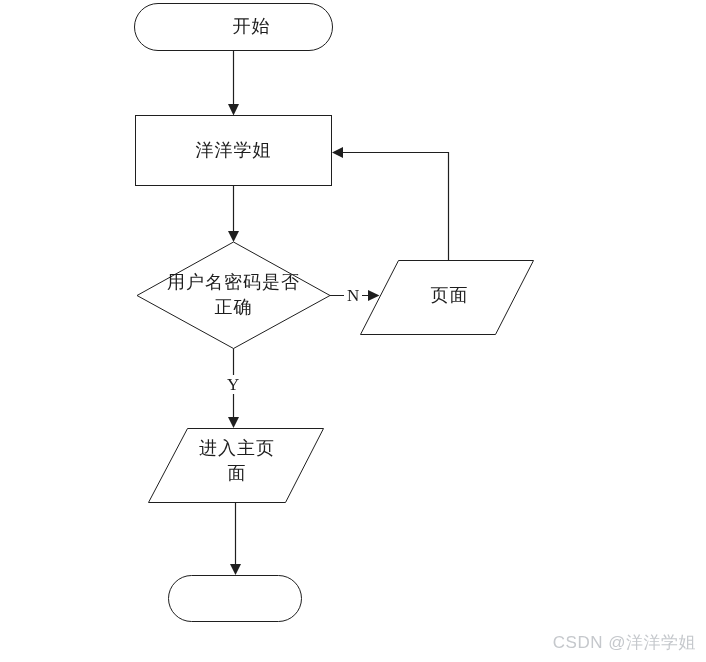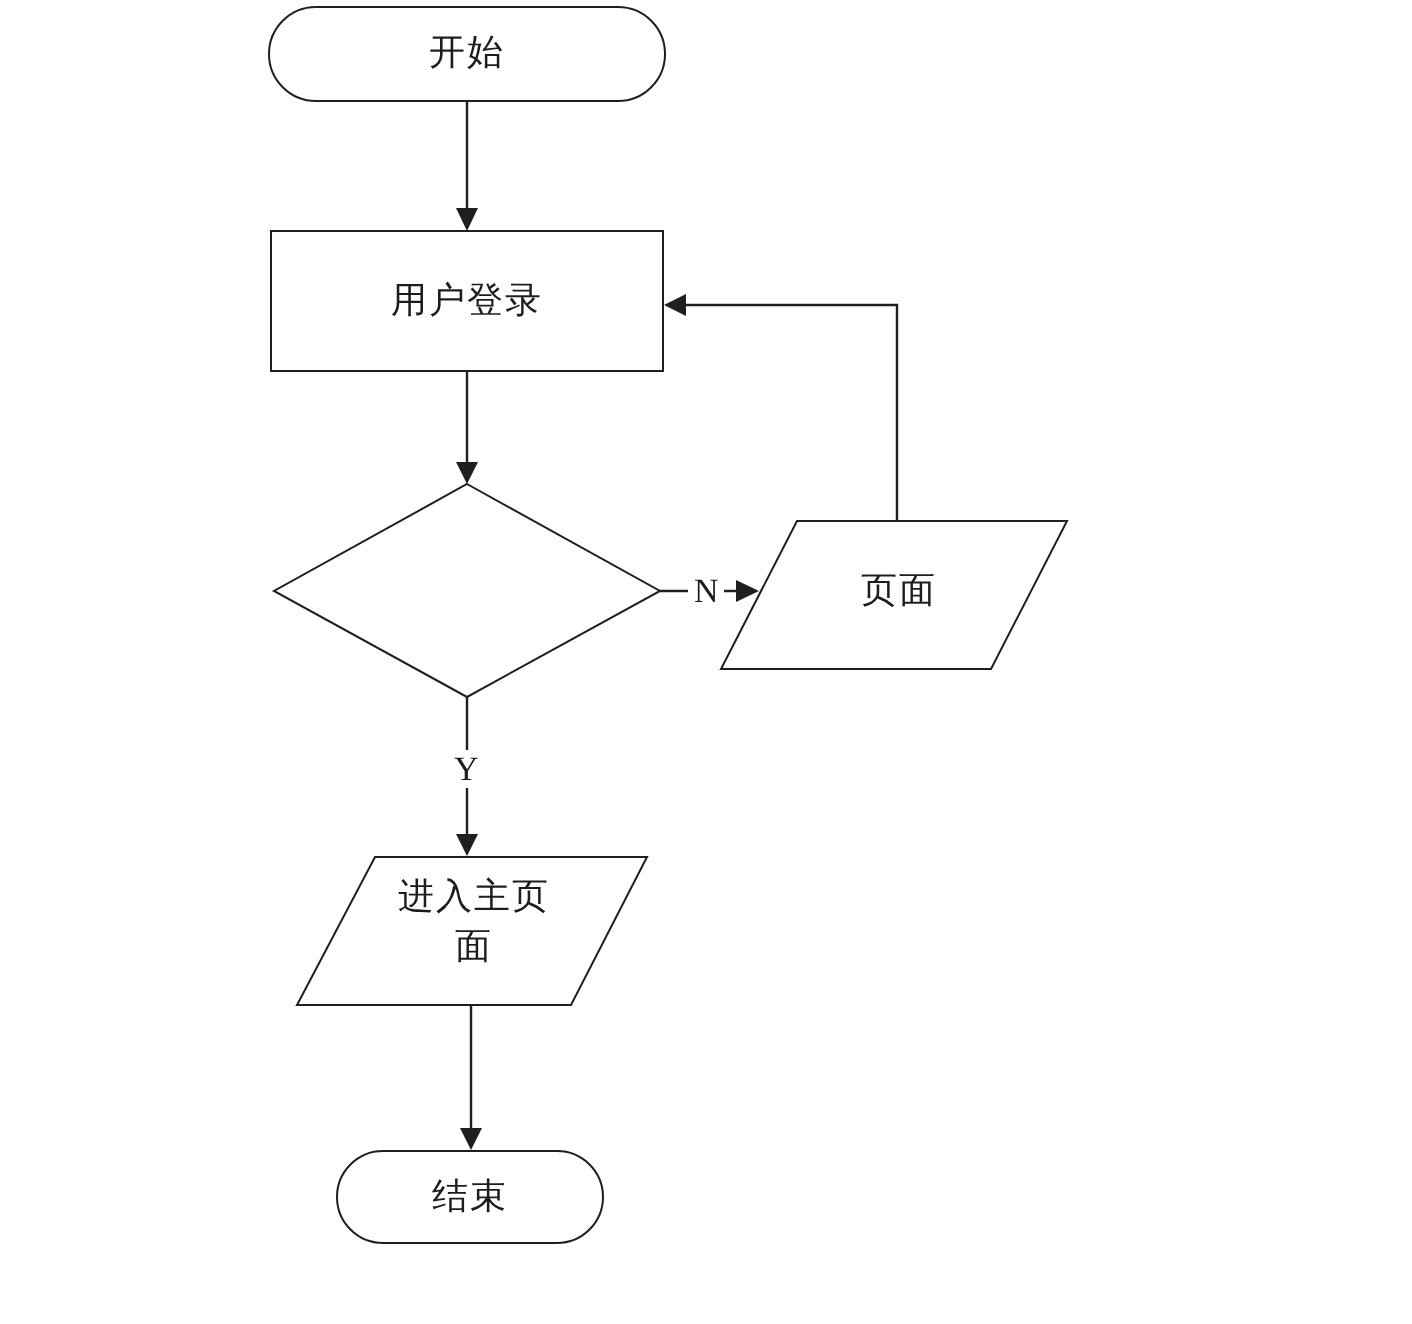--- a/index.html
+++ b/index.html
@@ -82,40 +82,42 @@
     <polygon points="228,417 239,417 233.5,428" fill="#1f1f1f"></polygon>
 
     <polygon points="187.5,428.5 323.5,428.5 285.5,502.5 148.5,502.5" fill="#ffffff" stroke="#1f1f1f" stroke-width="1"></polygon>
 
     <line x1="235.5" y1="502.5" x2="235.5" y2="565" stroke="#1f1f1f" stroke-width="1.2"></line>
     <polygon points="230,564 241,564 235.5,575" fill="#1f1f1f"></polygon>
 
     <rect x="168.5" y="575.5" width="133" height="46" rx="23" ry="23" fill="#ffffff" stroke="#1f1f1f" stroke-width="1"></rect>
   </svg>
 
-  <div class="node-label" style="left:134px; top:3px; width:199px; height:47px;">
+  <div class="node-label" style="left:152px; top:3px; width:199px; height:47px;">
     <span>开始</span>
   </div>
 
   <div class="node-label" style="left:135px; top:115px; width:197px; height:71px;">
-    <span>用户登录</span>
+    <span>洋洋学姐</span>
   </div>
 
+  <div class="node-label" style="left:127px; top:268px; width:213px; height:54px;">
+    <span>用户名密码是否</span>
+    <span>正确</span>
+  </div>
 
   <div class="node-label" style="left:372px; top:269px; width:155px; height:52px;">
     <span>页面</span>
   </div>
 
   <div class="node-label" style="left:158px; top:435px; width:158px; height:52px;text-align:right;">
     <span>进入主页</span>
     <span>面</span>
   </div>
 
-  <div class="node-label" style="left:168px; top:575px; width:134px; height:47px;">
-    <span>结束</span>
-  </div>
 
   <div class="branch-label" style="left:344px; top:286px;">N</div>
 
   <div class="branch-label" style="left:224px; top:375px;">Y</div>
 
+  <div class="watermark">CSDN @洋洋学姐</div>
 
 </div>
 
 </body></html>

